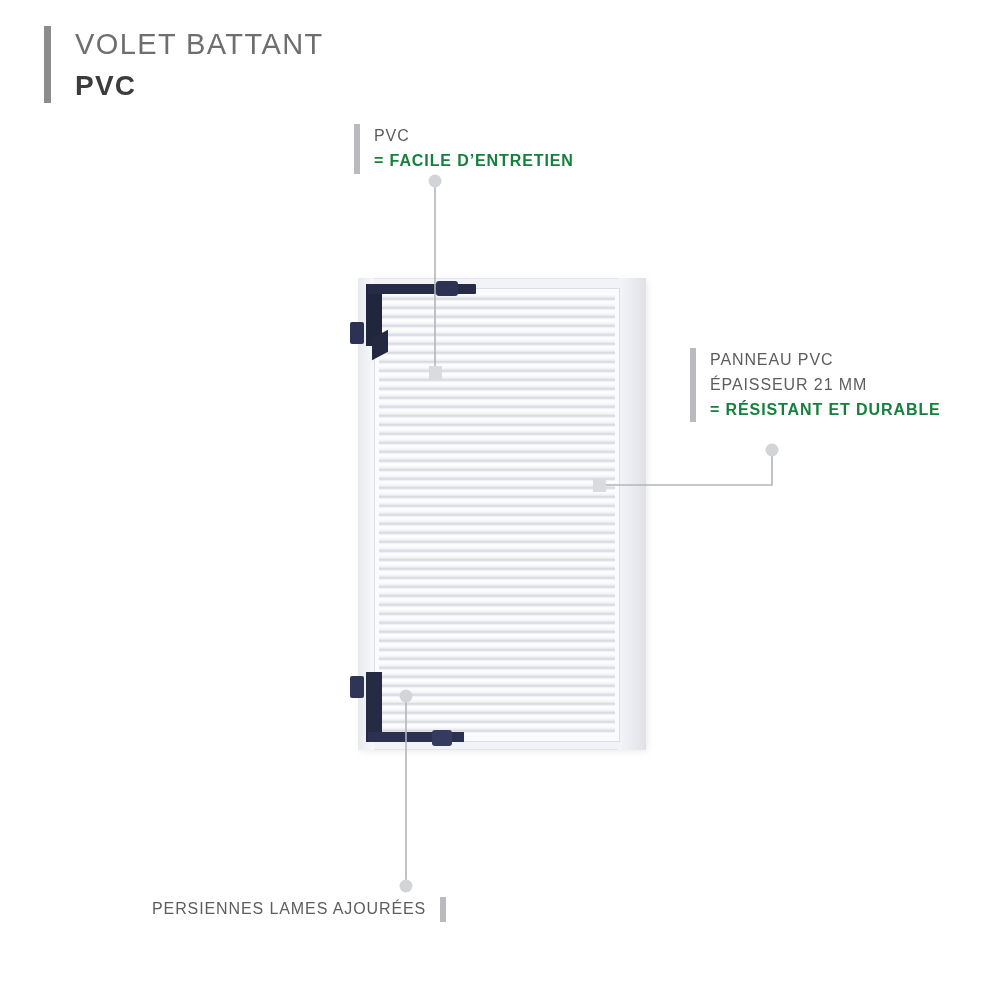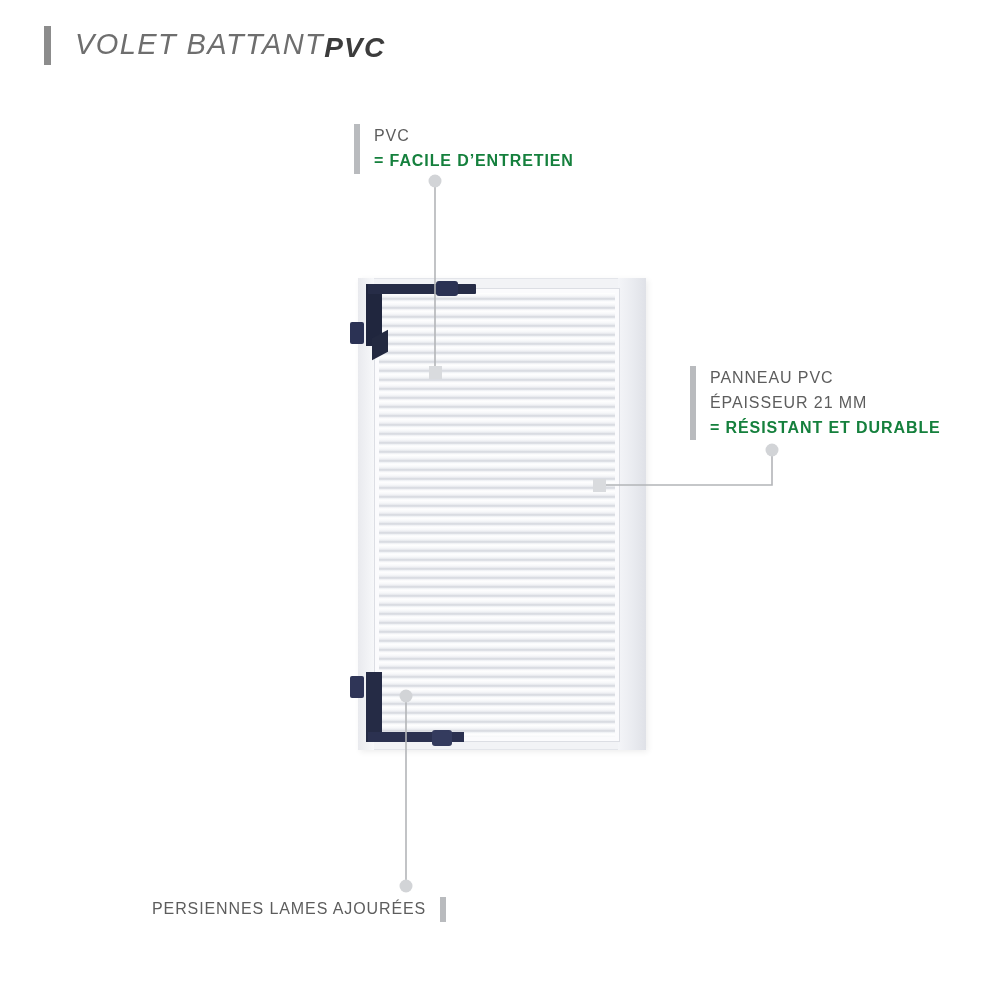--- a/index.html
+++ b/index.html
@@ -30,23 +30,22 @@
     align-items: stretch;
   }
   .title-bar {
     width: 7px;
     background: #8c8c8c;
     margin-right: 24px;
     align-self: stretch;
   }
   .title-texts {
     display: flex;
-    flex-direction: row;
+    flex-direction: column;
     justify-content: center;
-    font-style: italic;
   }
   .title-line1 {
     font-size: 29px;
     letter-spacing: 1.4px;
     color: #6e6e6e;
     font-weight: 400;
     line-height: 1.3;
     white-space: nowrap;
   }
   .title-line2 {
@@ -219,21 +218,21 @@
   }
   .callout.right-bar .callout-bar {
     margin-right: 0;
     margin-left: 14px;
   }
   .callout.right-bar .callout-texts {
     align-items: flex-end;
   }
 
   #co-pvc { left: 354px; top: 124px; }
-  #co-panneau { left: 690px; top: 366px; }
+  #co-panneau { left: 690px; top: 348px; }
   #co-persiennes { left: 152px; top: 897px; }
   #co-persiennes .co-line { text-align: center; }
 
   
   svg#leaders {
     position: absolute;
     left: 0; top: 0;
     width: 1000px;
     height: 1000px;
     overflow: visible;

